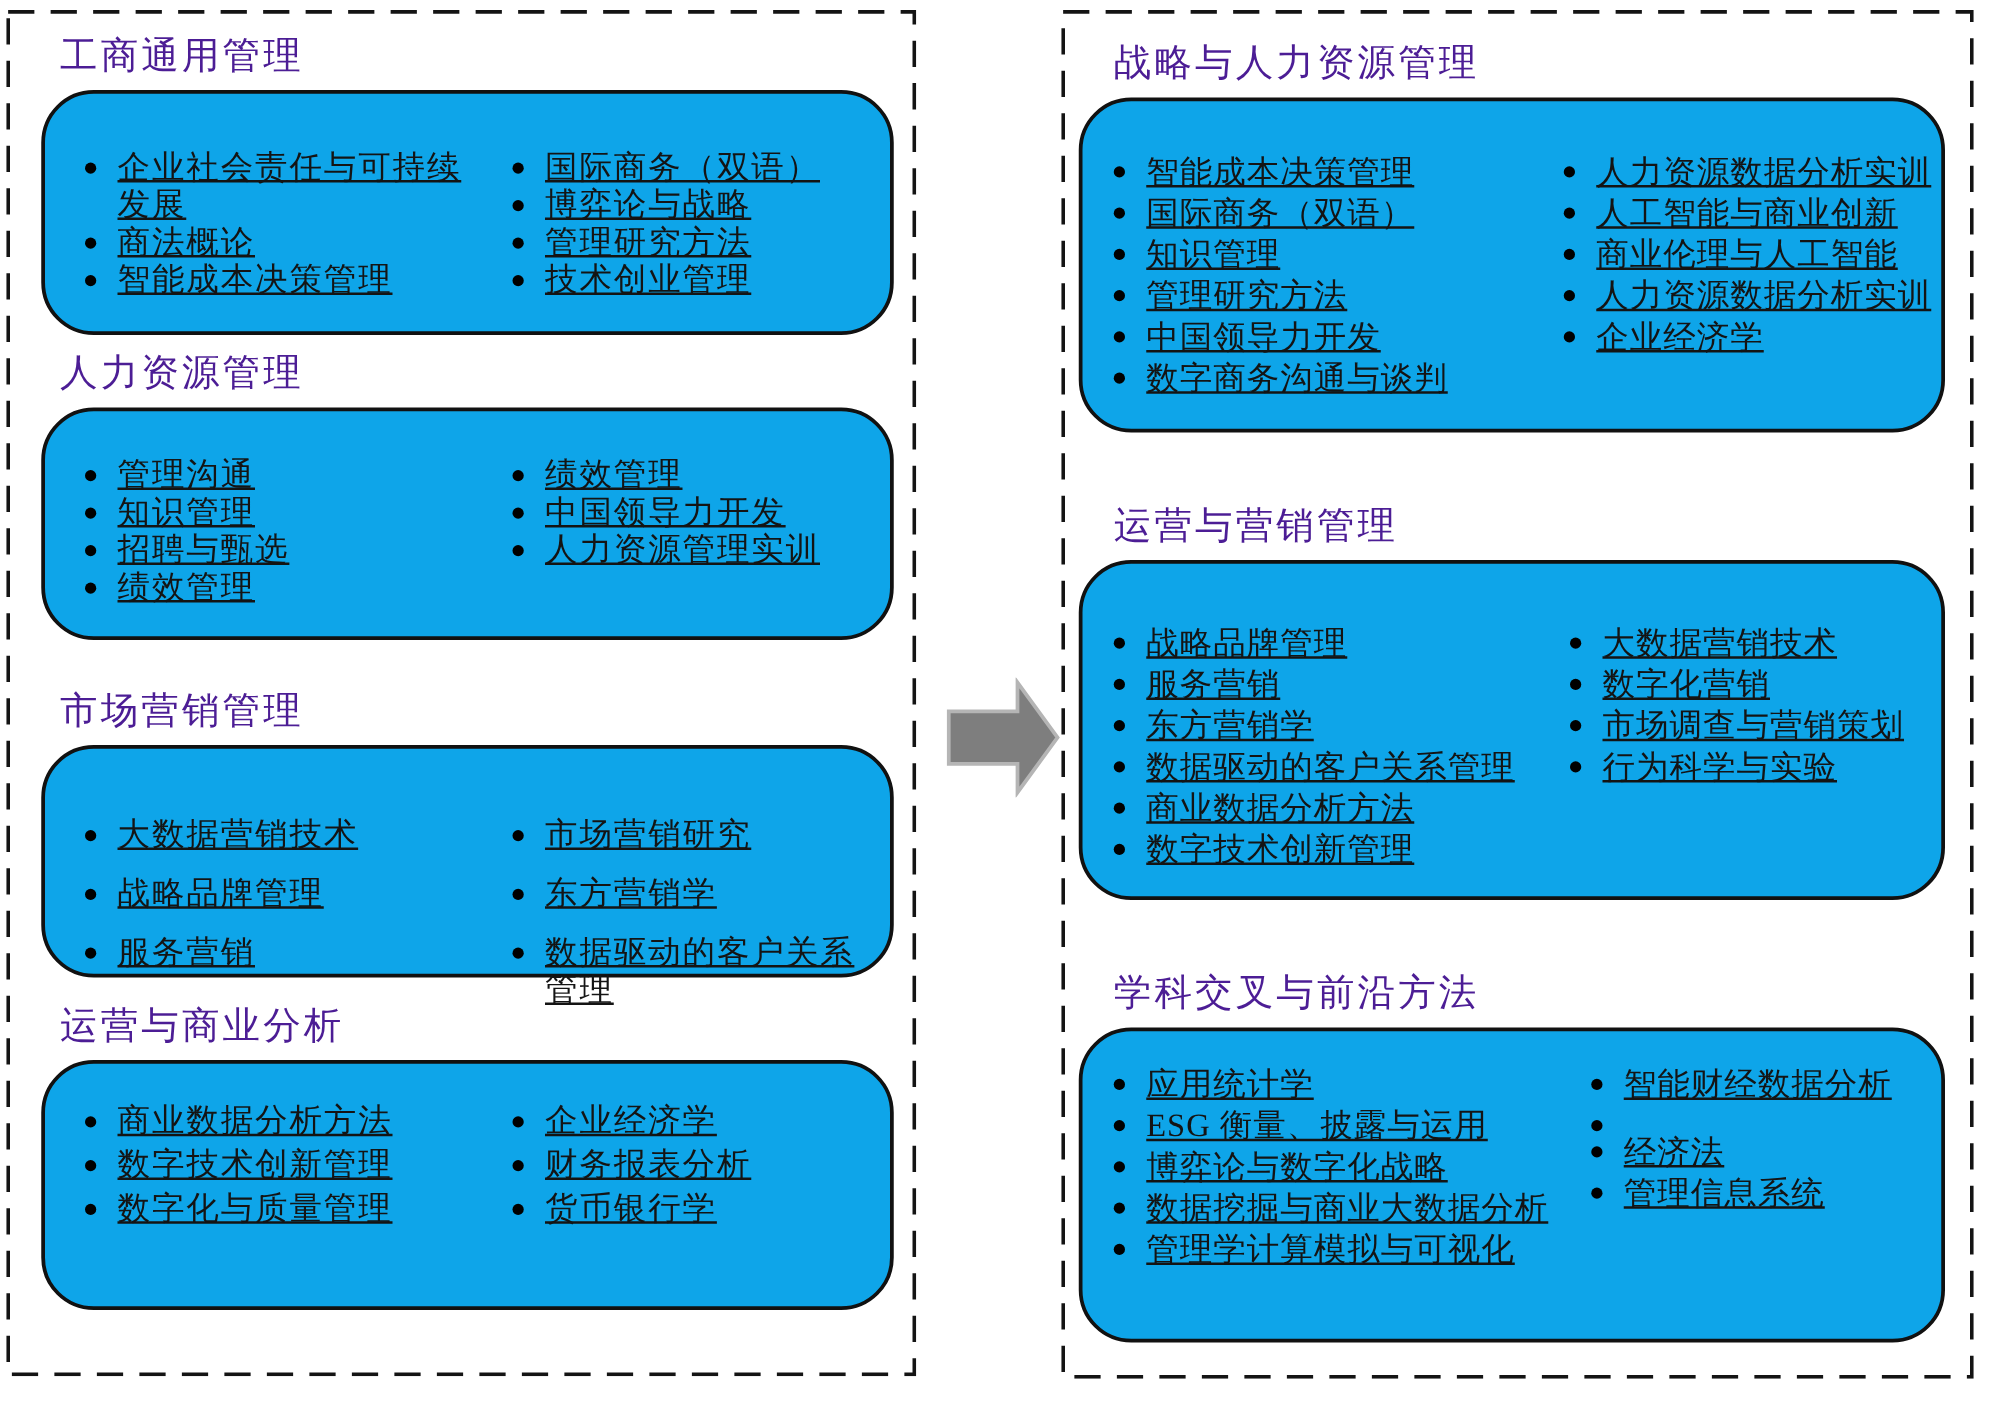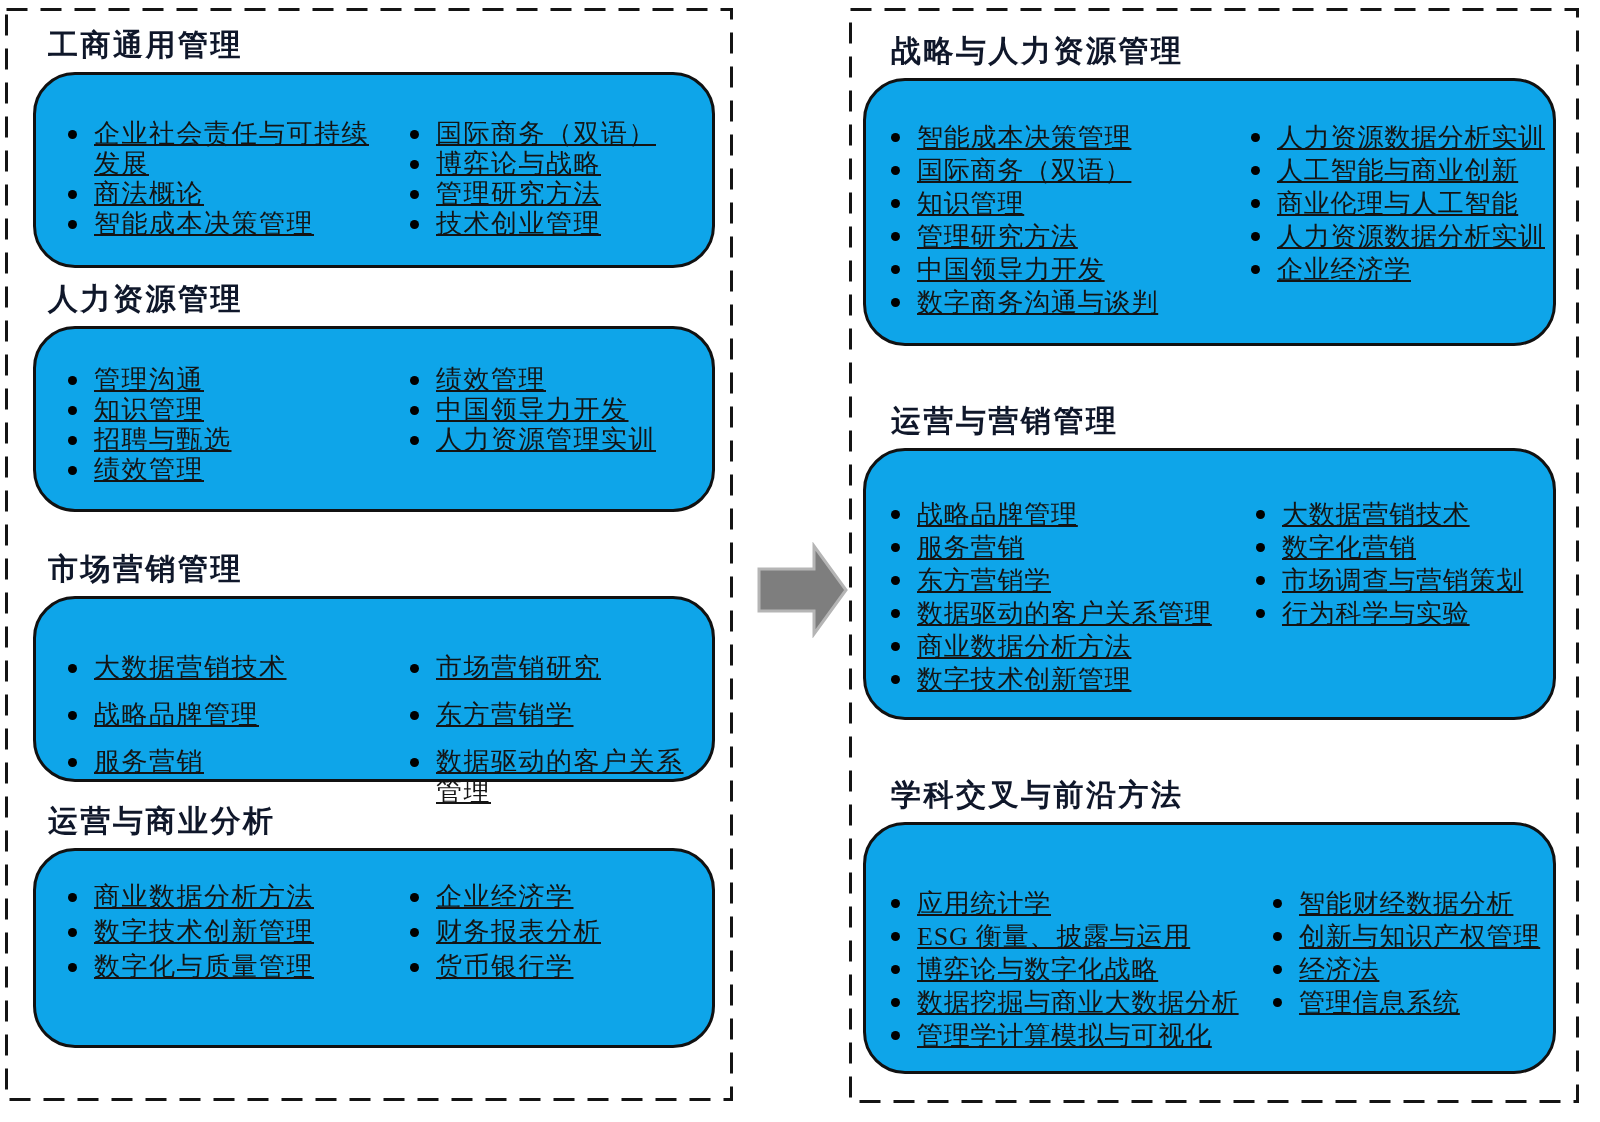--- a/index.html
+++ b/index.html
@@ -10,22 +10,22 @@
   .panel{position:absolute;box-sizing:border-box;}
   .panel-border{position:absolute;inset:0;width:100%;height:100%;pointer-events:none;}
   .panel-inner{position:relative;box-sizing:border-box;height:100%;}
   .panel.left{left:5px;top:8px;width:728px;height:1093px;}
   .panel.right{left:849px;top:8px;width:730px;height:1095px;}
   .panel.left  .panel-inner{padding:20px 0 0 0;}
   .panel.right .panel-inner{padding:26px 0 0 0;}
 
   .sec-title{
     font-family:"Liberation Sans","DejaVu Sans",sans-serif;
-    font-weight:700;font-size:30px;line-height:34px;letter-spacing:2.5px;
-    color:#0f172a;margin:0 0 10px 0;
+    font-weight:400;font-size:30px;line-height:34px;letter-spacing:2.5px;
+    color:#4c1d95;margin:0 0 10px 0;
   }
   .panel.left  .sec-title{margin-left:43px;}
   .panel.right .sec-title{margin-left:42px;}
 
   .box{
     box-sizing:border-box;background:#0ea5e9;
     border:3px solid #111111;border-radius:42px;
     display:flex;align-items:flex-start;text-decoration:underline;
   }
   .panel.left  .box{margin-left:28px;width:682px;padding:44px 12px 8px 32px;}
@@ -40,21 +40,21 @@
   .panel.left .sec:nth-child(3) .box{height:186px;padding-top:54px;}
   .panel.left .sec:nth-child(4) .box{height:200px;padding-top:31px;}
   .panel.left .sec:nth-child(3) .item{margin-bottom:17px;}
   .panel.left .sec:nth-child(4) .item{margin-bottom:5px;}
 
   
   .panel.right .sec:nth-child(2){margin-top:58px;}
   .panel.right .sec:nth-child(3){margin-top:58px;}
   .panel.right .sec:nth-child(1) .box{height:268px;padding-top:40px;}
   .panel.right .sec:nth-child(2) .box{height:272px;padding-top:47px;}
-  .panel.right .sec:nth-child(3) .box{height:252px;padding-top:62px;}
+  .panel.right .sec:nth-child(3) .box{height:252px;padding-top:26px;}
 
   .col{list-style:none;margin:0;padding:0;box-sizing:border-box;}
   .panel.left  .col1{width:318px;flex:none;}
   .panel.left  .col2{flex:1;padding-left:24px;padding-right:14px;}
   .panel.right .col1{flex:none;}
   .panel.right .sec:nth-child(1) .col1{width:360px;}
   .panel.right .sec:nth-child(2) .col1{width:365px;}
   .panel.right .sec:nth-child(3) .col1{width:382px;}
   .panel.right .col2{flex:1;}
 
@@ -363,21 +363,20 @@
                 <span class="txt">管理学计算模拟与可视化</span>
               </li>
             </ul>
       <ul class="col col2">
               <li class="item">
                 <span class="dot"></span>
                 <span class="txt">智能财经数据分析</span>
               </li>
               <li class="item">
                 <span class="dot"></span>
-                <span class="txt">创新与知识产权管理</span>
               </li>
               <li class="item">
                 <span class="dot"></span>
                 <span class="txt">经济法</span>
               </li>
               <li class="item">
                 <span class="dot"></span>
                 <span class="txt">管理信息系统</span>
               </li>
             </ul>

